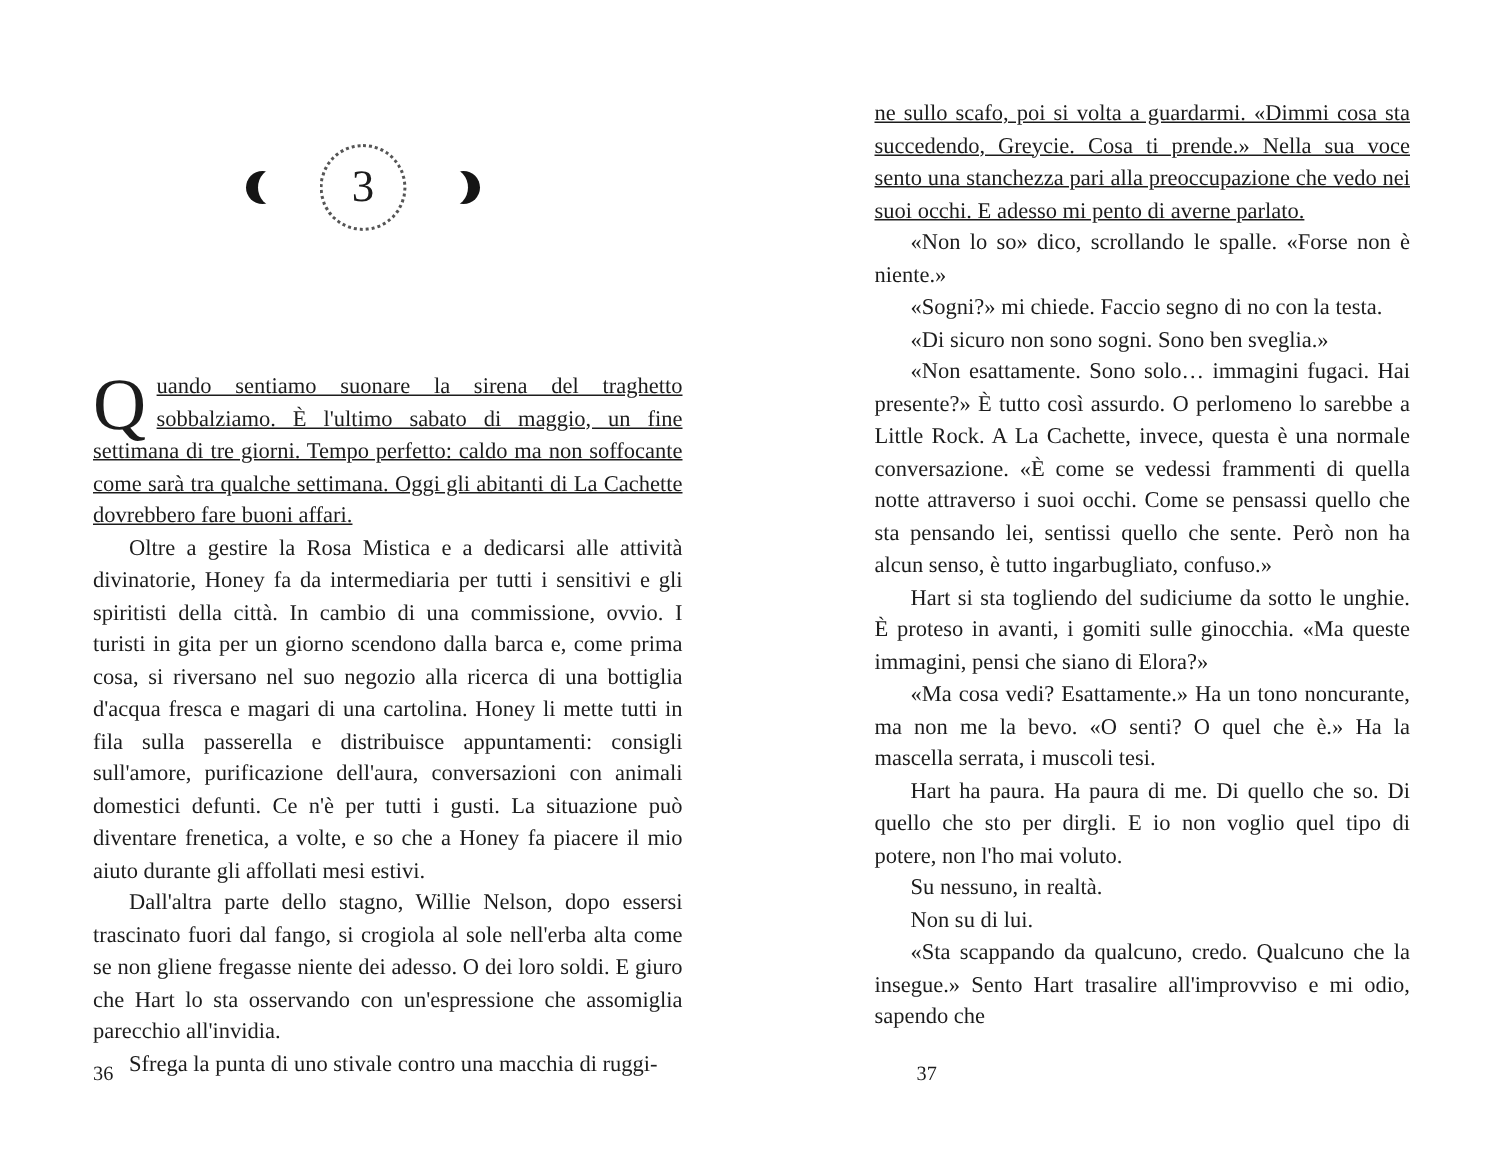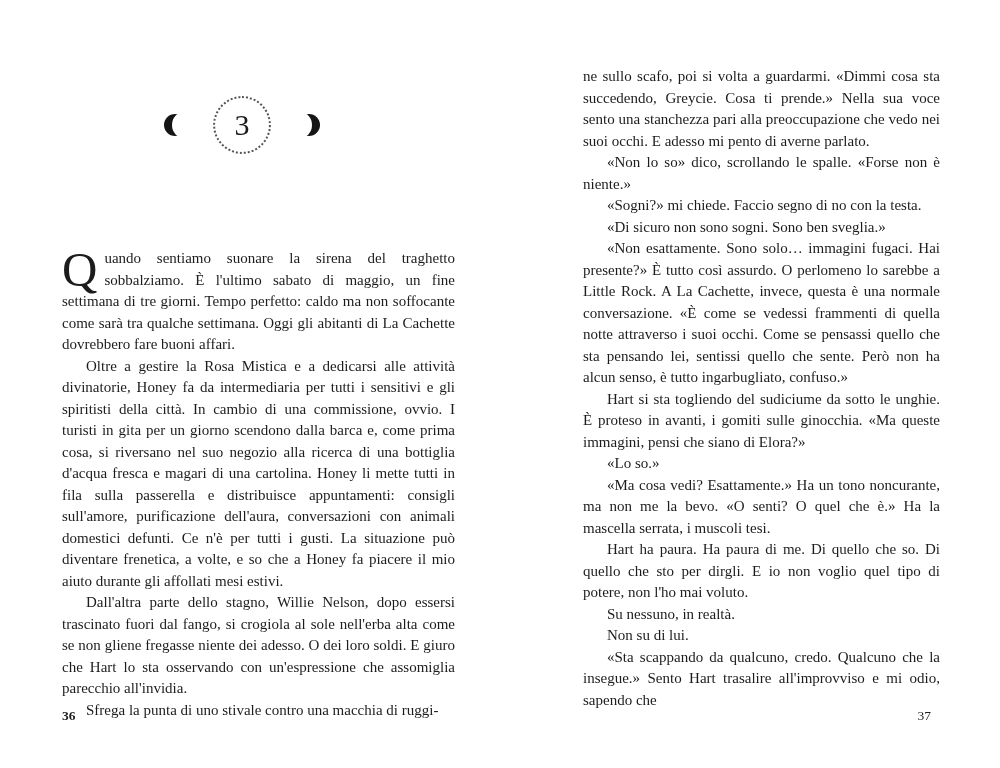--- a/index.html
+++ b/index.html
@@ -92,46 +92,46 @@
   p.para {
     margin: 0;
     font-size: 15px;
     line-height: 21.5px;
     text-align: justify;
     text-indent: 1.6em;
     color: #1c1c1c;
   }
   p.para.no-indent {
     text-indent: 0;
+    text-decoration: underline;
   }
   .dropcap {
     float: left;
     font-size: 49px;
     line-height: 40px;
     padding: 2px 7px 0 0;
     color: #1c1c1c;
   }
 
   
   .folio {
     position: absolute;
     top: 708px;
     font-size: 13.5px;
     color: #1c1c1c;
   }
   .folio-left {
     left: 62px;
     width: 393px;
     text-align: left;
-    font-weight: bold;
   }
   .folio-right {
-    left: 574px;
+    left: 611px;
     width: 357px;
-    text-align: right;
+    text-align: left;
   }
 </style>
 </head>
 <body>
 
 <div class="spread">
 
   <div class="ornament">
     <span class="moon left"></span>
     <span class="chapter-circle">3</span>
@@ -147,21 +147,20 @@
     <p class="para">Sfrega la punta di uno stivale contro una macchia di ruggi-</p>
   </div>
 
   <div class="page-right-text">
     <p class="para no-indent">ne sullo scafo, poi si volta a guardarmi. «Dimmi cosa sta succedendo, Greycie. Cosa ti prende.» Nella sua voce sento una stanchezza pari alla preoccupazione che vedo nei suoi occhi. E adesso mi pento di averne parlato.</p>
     <p class="para">«Non lo so» dico, scrollando le spalle. «Forse non è niente.»</p>
     <p class="para">«Sogni?» mi chiede. Faccio segno di no con la testa.</p>
     <p class="para">«Di sicuro non sono sogni. Sono ben sveglia.»</p>
     <p class="para">«Non esattamente. Sono solo… immagini fugaci. Hai presente?» È tutto così assurdo. O perlomeno lo sarebbe a Little Rock. A La Cachette, invece, questa è una normale conversazione. «È come se vedessi frammenti di quella notte attraverso i suoi occhi. Come se pensassi quello che sta pensando lei, sentissi quello che sente. Però non ha alcun senso, è tutto ingarbugliato, confuso.»</p>
     <p class="para">Hart si sta togliendo del sudiciume da sotto le unghie. È proteso in avanti, i gomiti sulle ginocchia. «Ma queste immagini, pensi che siano di Elora?»</p>
-    <p class="para">«Lo so.»</p>
     <p class="para">«Ma cosa vedi? Esattamente.» Ha un tono noncurante, ma non me la bevo. «O senti? O quel che è.» Ha la mascella serrata, i muscoli tesi.</p>
     <p class="para">Hart ha paura. Ha paura di me. Di quello che so. Di quello che sto per dirgli. E io non voglio quel tipo di potere, non l'ho mai voluto.</p>
     <p class="para">Su nessuno, in realtà.</p>
     <p class="para">Non su di lui.</p>
     <p class="para">«Sta scappando da qualcuno, credo. Qualcuno che la insegue.» Sento Hart trasalire all'improvviso e mi odio, sapendo che</p>
   </div>
 
   <div class="folio folio-left">36</div>
   <div class="folio folio-right">37</div>
 

